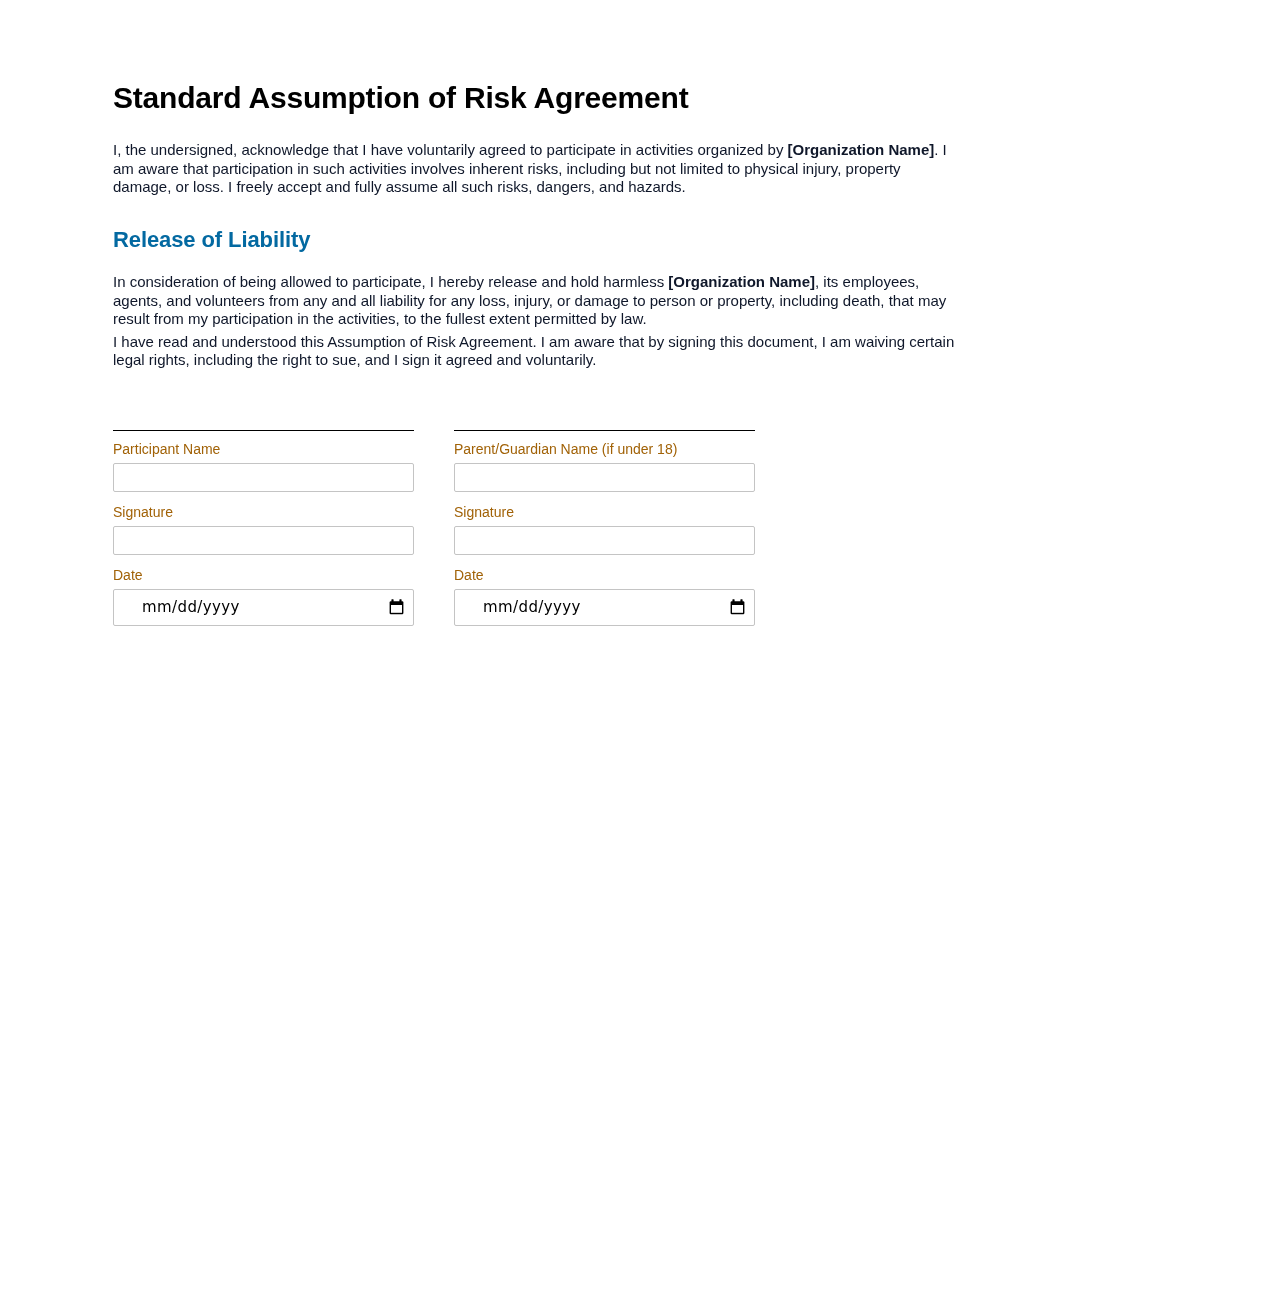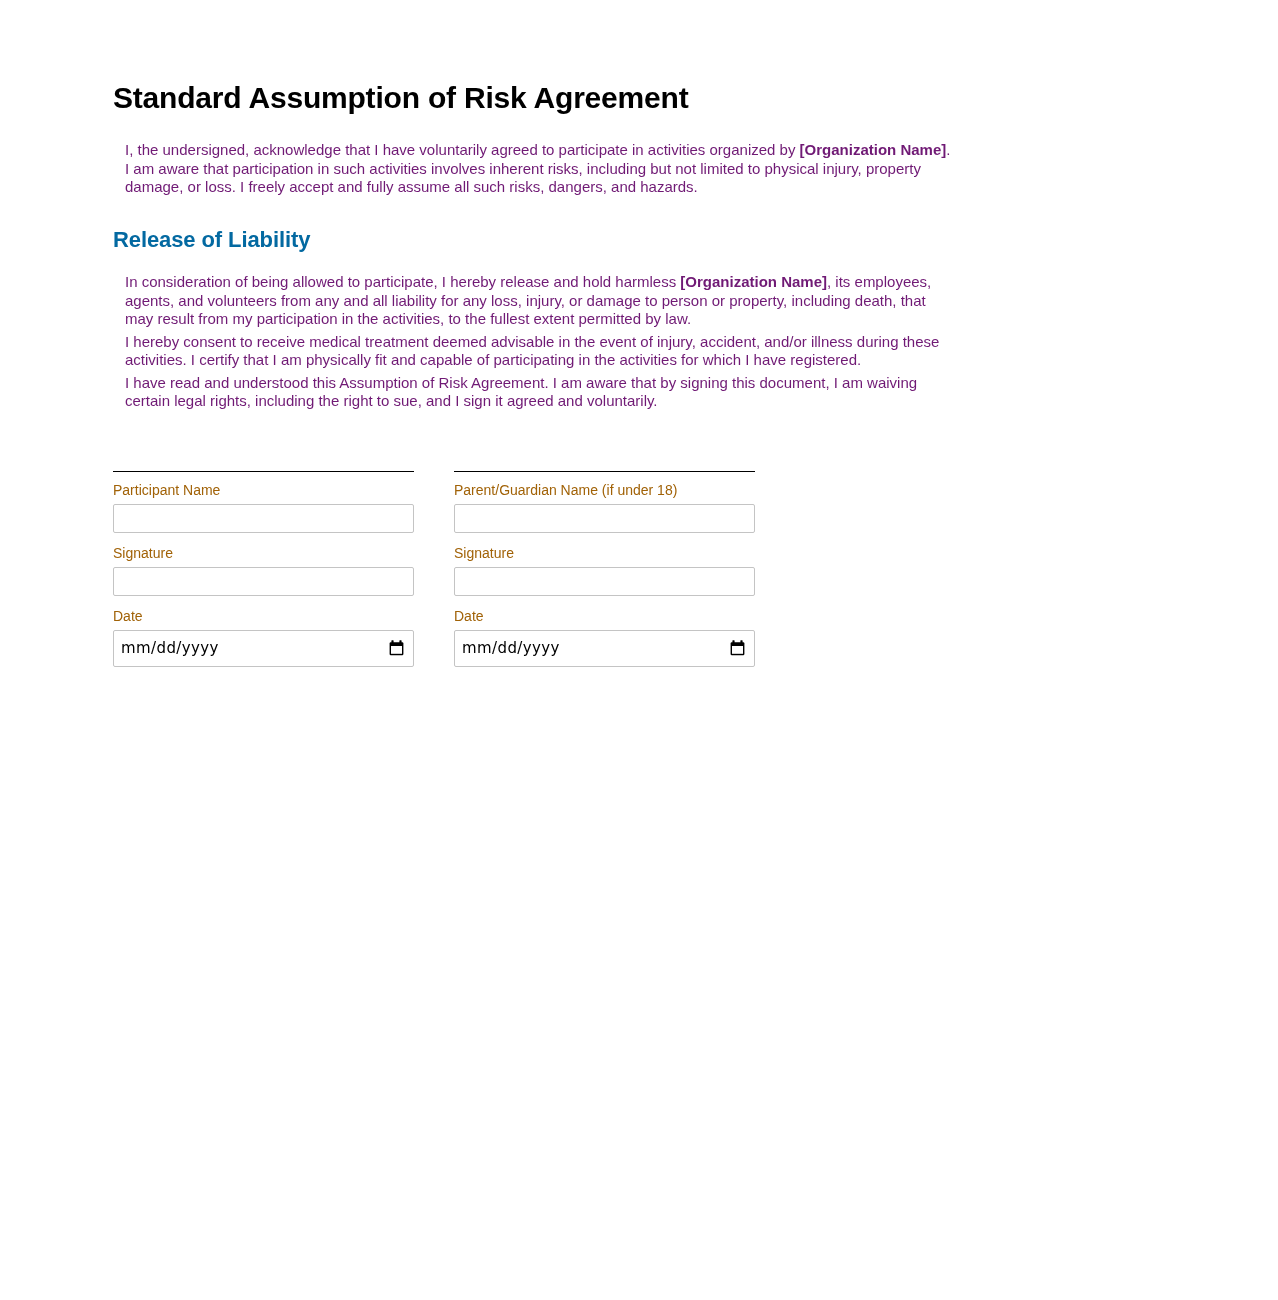--- a/index.html
+++ b/index.html
@@ -36,23 +36,23 @@
     font-weight: bold;
     line-height: 1.2;
     margin: 30px 0 20px 0;
     letter-spacing: -0.1px;
     color: #0369a1;
   }
 
   .body-text {
     font-size: 15px;
     line-height: 18.5px;
-    margin: 0 0 4px 12px;
+    margin: 0 0 4px 0;
     max-width: 1042px;
-    color: #701a75;
+    color: #0f172a;
   }
 
   .body-text b,
   .body-text strong {
     font-weight: bold;
   }
 
   
   .form-block {
     margin-top: 60px;
@@ -103,21 +103,21 @@
   .date-field {
     box-sizing: border-box;
     width: 301px;
     height: 37px;
     border: 1px solid #c4c4c4;
     border-radius: 2px;
     background: #ffffff;
     display: flex;
     align-items: center;
     justify-content: space-between;
-    padding: 0 9px 0 7px;
+    padding: 0 9px 0 28px;
     margin: 0 0 12px 0;
     cursor: text;
   }
 
   .date-placeholder {
     font-family: "DejaVu Sans", sans-serif;
     font-size: 15px;
     letter-spacing: 0.4px;
     color: #000000;
     white-space: pre;
@@ -137,21 +137,20 @@
 
 <div class="page">
 
   <h1 class="doc-title">Standard Assumption of Risk Agreement</h1>
 
   <p class="body-text"><span>I, the undersigned, acknowledge that I have voluntarily agreed to participate in activities organized by </span><b>[Organization Name]</b><span>. I am aware that participation in such activities involves inherent risks, including but not limited to physical injury, property damage, or loss. I freely accept and fully assume all such risks, dangers, and hazards.</span></p>
 
   <h2 class="section-heading">Release of Liability</h2>
   <p class="body-text"><span>In consideration of being allowed to participate, I hereby release and hold harmless </span><b>[Organization Name]</b><span>, its employees, agents, and volunteers from any and all liability for any loss, injury, or damage to person or property, including death, that may result from my participation in the activities, to the fullest extent permitted by law.</span></p>
 
-  <p class="body-text">I hereby consent to receive medical treatment deemed advisable in the event of injury, accident, and/or illness during these activities. I certify that I am physically fit and capable of participating in the activities for which I have registered.</p>
 
   <p class="body-text">I have read and understood this Assumption of Risk Agreement. I am aware that by signing this document, I am waiving certain legal rights, including the right to sue, and I sign it agreed and voluntarily.</p>
 
   <div class="form-block">
 
     <div class="form-column">
       <hr class="col-rule">
 
       <label class="field-label">Participant Name</label>
       <input class="text-input" type="text" value="" style="">

